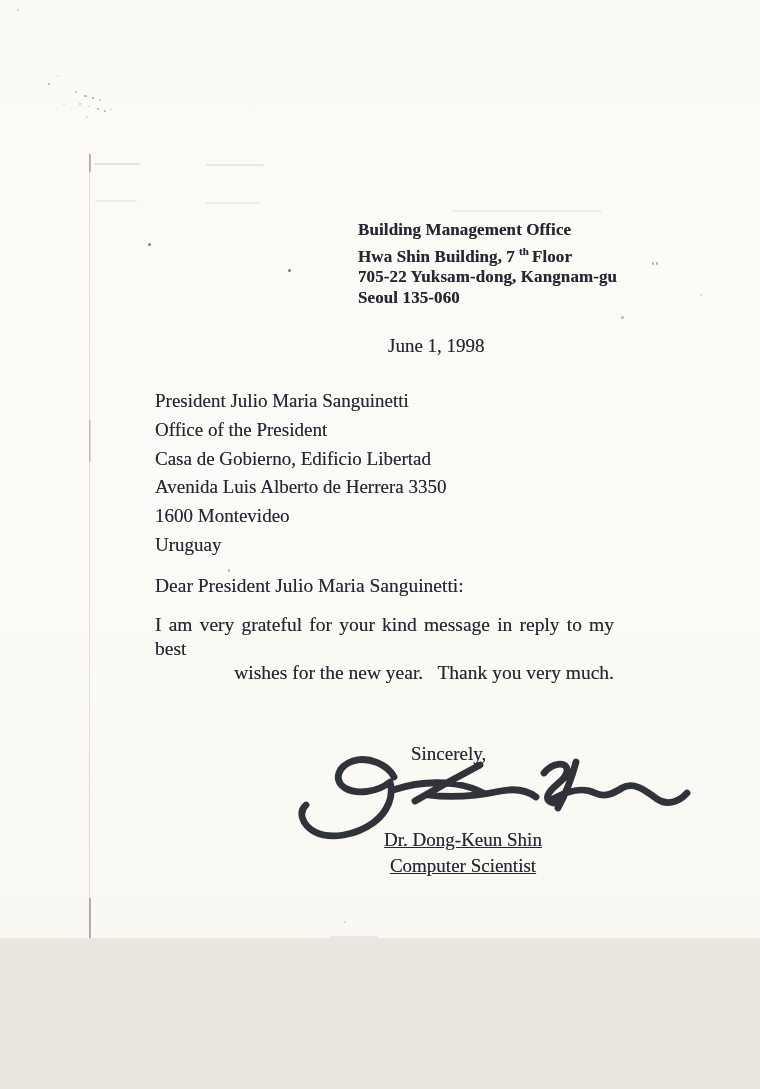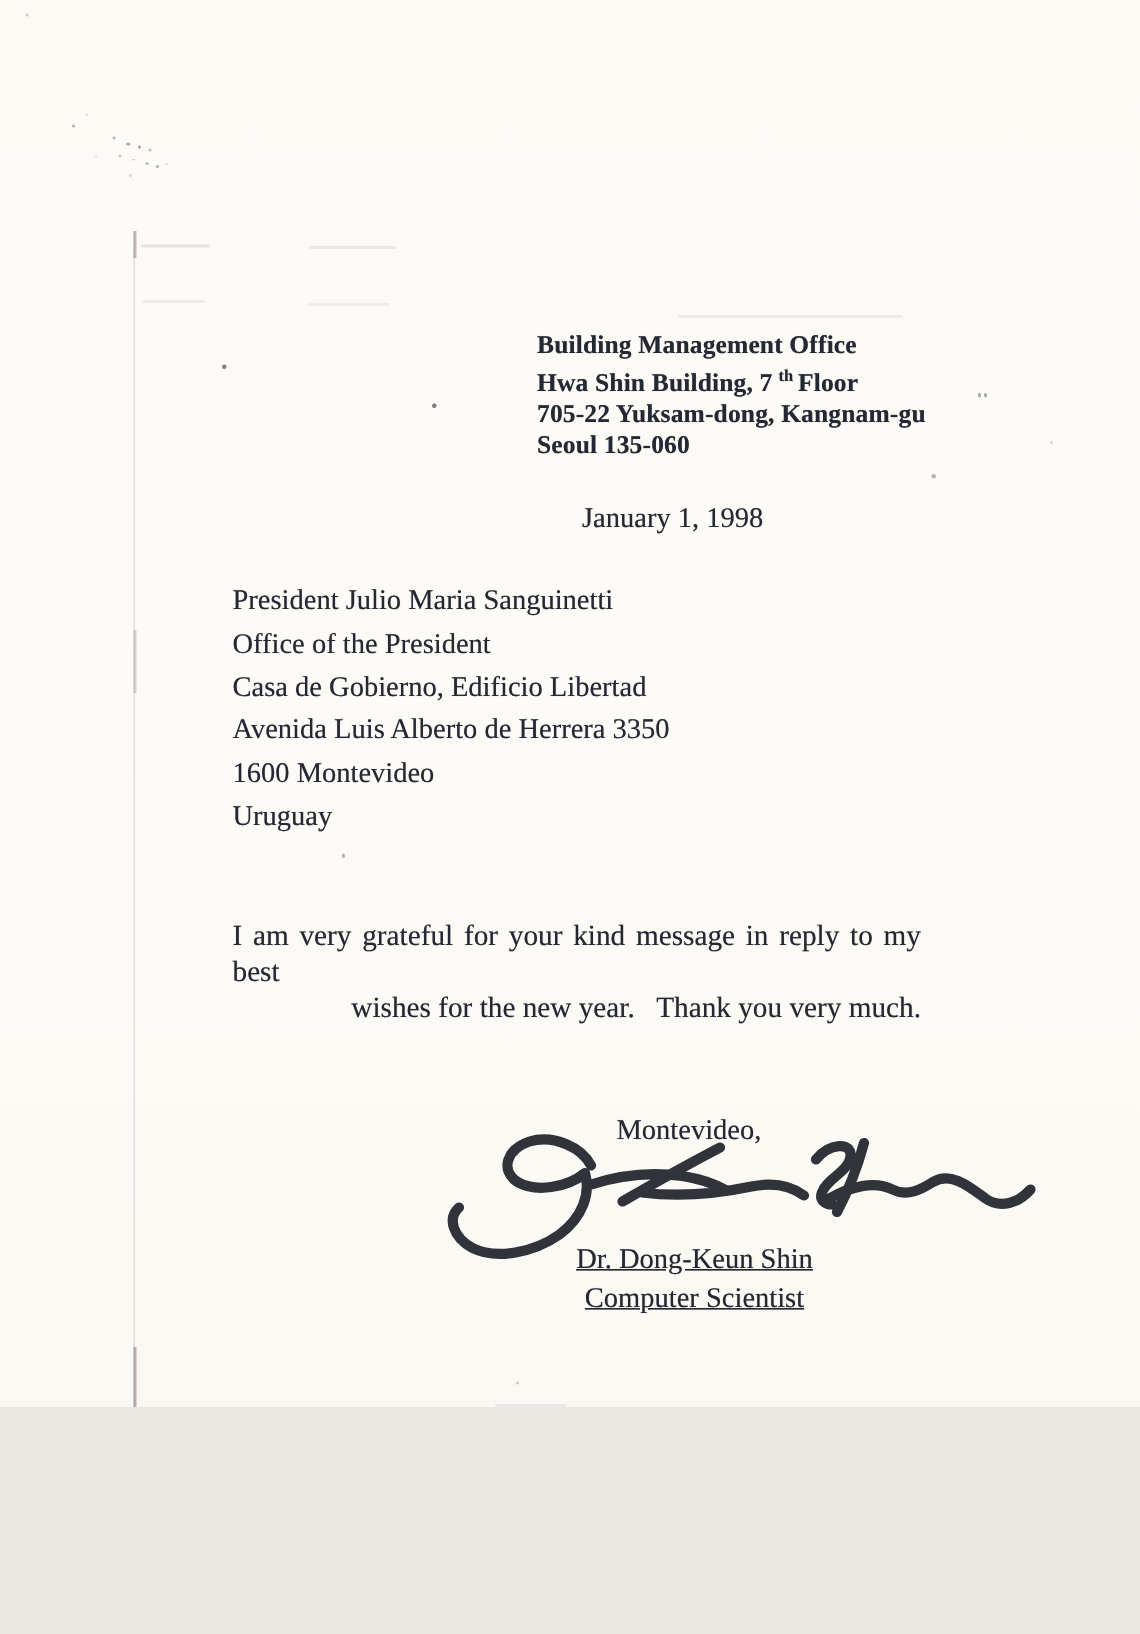--- a/index.html
+++ b/index.html
@@ -67,38 +67,39 @@
 
 <div class="paper">
 
   <div class="abs sender txt">
     <div>Building Management Office</div>
     <div><span>Hwa Shin Building, 7</span><span class="floor-sup">th</span><span>Floor</span></div>
     <div>705-22 Yuksam-dong, Kangnam-gu</div>
     <div>Seoul 135-060</div>
   </div>
 
-  <div class="abs date txt">January 1, 1998</div>
+  <div class="abs date txt">June 1, 1998</div>
 
   <div class="abs recipient txt">
     <div>President Julio Maria Sanguinetti</div>
     <div>Office of the President</div>
     <div>Casa de Gobierno, Edificio Libertad</div>
     <div>Avenida Luis Alberto de Herrera 3350</div>
     <div>1600 Montevideo</div>
     <div>Uruguay</div>
   </div>
 
+  <div class="abs salutation txt">Dear President Julio Maria Sanguinetti:</div>
 
   <div class="abs body-par txt">
     <div class="l1">I am very grateful for your kind message in reply to my best</div>
     <div class="l2">wishes for the new year.&nbsp;&nbsp; Thank you very much.</div>
   </div>
 
-  <div class="abs valediction txt">Montevideo,</div>
+  <div class="abs valediction txt">Sincerely,</div>
 
   <svg class="abs signature-svg" viewBox="0 0 400 95" aria-hidden="true">
     <g fill="none" stroke-linecap="round" stroke-linejoin="round" opacity="0.93">
       <path stroke-width="6.8" d="M 101 27 C 95 15, 76 6, 60 11 C 45 16, 40 30, 52 38 C 64 45, 85 42, 97 32 C 101 46, 95 62, 80 73 C 63 85, 38 90, 22 82 C 9 75, 5 62, 13 55
            M 100 40 C 118 34, 140 31, 162 34 C 174 36, 183 39, 190 43
            M 187 15 C 168 25, 146 37, 122 51
            M 135 45 C 158 48, 184 46, 208 41 C 223 38, 235 41, 243 47
            M 251 23 C 260 12, 275 11, 274 21 C 273 31, 258 36, 255 45 C 253 50, 257 53, 262 53
            M 283 12 C 279 27, 273 43, 265 58
            M 260 49 C 274 41, 290 37, 302 43 C 312 48, 321 43, 329 38 C 341 31, 353 41, 364 49 C 374 56, 386 52, 394 43" stroke="#20242b"></path>

